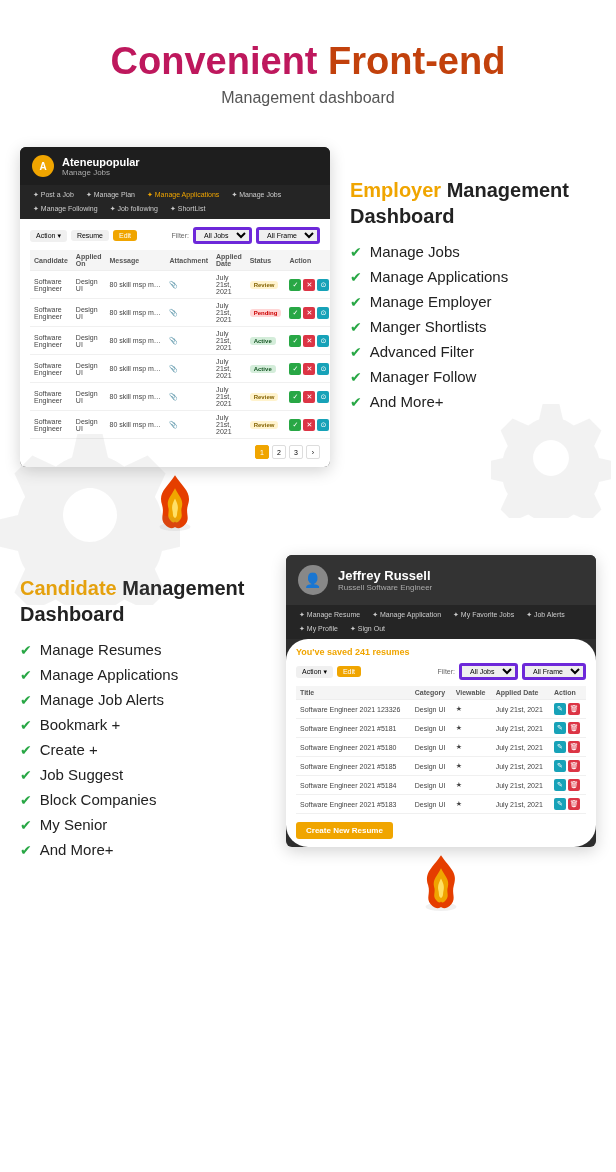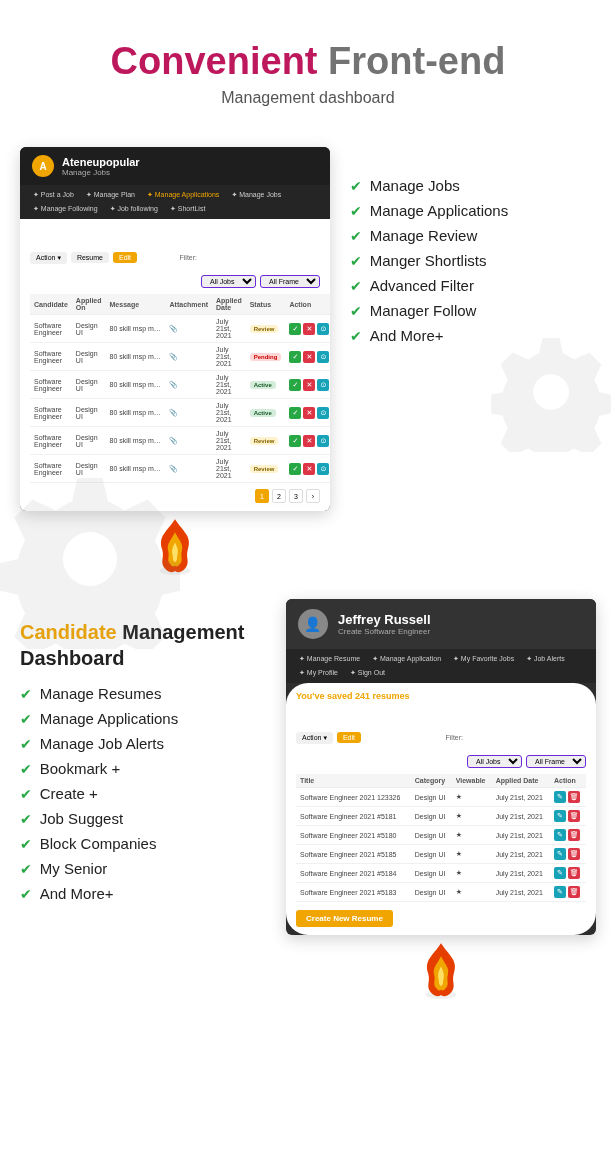--- a/index.html
+++ b/index.html
@@ -135,23 +135,22 @@
       color: #fff;
     }
     .dash-filter-label {
       font-size: 7px;
       color: #666;
       margin-left: auto;
     }
     .dash-filter-select {
       font-size: 7px;
       padding: 1px 4px;
-      border: 1px solid #6d28d9;
+      border: 3px solid #6d28d9;
       border-radius: 3px;
-      margin-top: 48px;
     }
 
     .dash-table {
       width: 100%;
       border-collapse: collapse;
       font-size: 7px;
     }
     .dash-table th {
       background: #f5f5f5;
       padding: 3px 4px;
@@ -376,21 +375,21 @@
     .employer-right {
       padding-top: 20px;
     }
   </style>
 </head>
 <body>
 
 <div class="hero-section">
   <h1 class="hero-title">
     <span>Convenient</span>
-    <span style="color:#737373;">Front-end</span>
+    <span style="color:#c2410c;">Front-end</span>
   </h1>
   <p class="hero-subtitle">Management dashboard</p>
 </div>
 
 <div class="section">
 
   <div class="section-left">
     <div class="dashboard-screenshot">
 
       <div class="dash-header">
@@ -545,32 +544,35 @@
         <ellipse cx="30" cy="65" rx="18" ry="5" fill="#ccc" opacity="0.3"></ellipse>
         <path d="M30 5 C20 20 10 25 15 40 C18 50 12 55 18 62 C22 67 28 68 30 65 C32 68 38 67 42 62 C48 55 42 50 45 40 C50 25 40 20 30 5Z" fill="#e53e00"></path>
         <path d="M30 20 C25 30 20 33 22 42 C24 48 20 52 24 57 C26 60 29 61 30 59 C31 61 34 60 36 57 C40 52 36 48 38 42 C40 33 35 30 30 20Z" fill="#f0a500"></path>
         <path d="M30 32 C27 38 26 41 27 46 C28 50 27 52 29 54 C29.5 55 30 55 30 54 C30 55 30.5 55 31 54 C33 52 32 50 33 46 C34 41 33 38 30 32Z" fill="#ffe066"></path>
       </svg>
     </div>
   </div>
 
   <div class="section-right employer-right">
     <div class="features-block">
+      <h2 class="features-title">
+        <span style="color:#f0a500;">Employer</span><span> Management Dashboard</span>
+      </h2>
       <div id="employer-features-list">
           <div class="feature-item">
             <span class="check-icon">✔</span>
             <span class="feature-label">Manage Jobs</span>
           </div>
           <div class="feature-item">
             <span class="check-icon">✔</span>
             <span class="feature-label">Manage Applications</span>
           </div>
           <div class="feature-item">
             <span class="check-icon">✔</span>
-            <span class="feature-label">Manage Review</span>
+            <span class="feature-label">Manage Employer</span>
           </div>
           <div class="feature-item">
             <span class="check-icon">✔</span>
             <span class="feature-label">Manger Shortlists</span>
           </div>
           <div class="feature-item">
             <span class="check-icon">✔</span>
             <span class="feature-label">Advanced Filter</span>
           </div>
           <div class="feature-item">
@@ -645,21 +647,21 @@
     </div>
   </div>
 
   <div class="candidate-screenshot-wrap">
     <div class="candidate-dash">
 
       <div class="cand-header">
         <div class="cand-avatar">👤</div>
         <div>
           <div class="cand-name">Jeffrey Russell</div>
-          <div class="cand-tagline">Create Software Engineer</div>
+          <div class="cand-tagline">Russell Software Engineer</div>
         </div>
       </div>
 
       <div class="cand-nav">
         <span class="dash-nav-item">✦ Manage Resume</span>
         <span class="dash-nav-item">✦ Manage Application</span>
         <span class="dash-nav-item">✦ My Favorite Jobs</span>
         <span class="dash-nav-item">✦ Job Alerts</span>
         <span class="dash-nav-item">✦ My Profile</span>
         <span class="dash-nav-item">✦ Sign Out</span>

